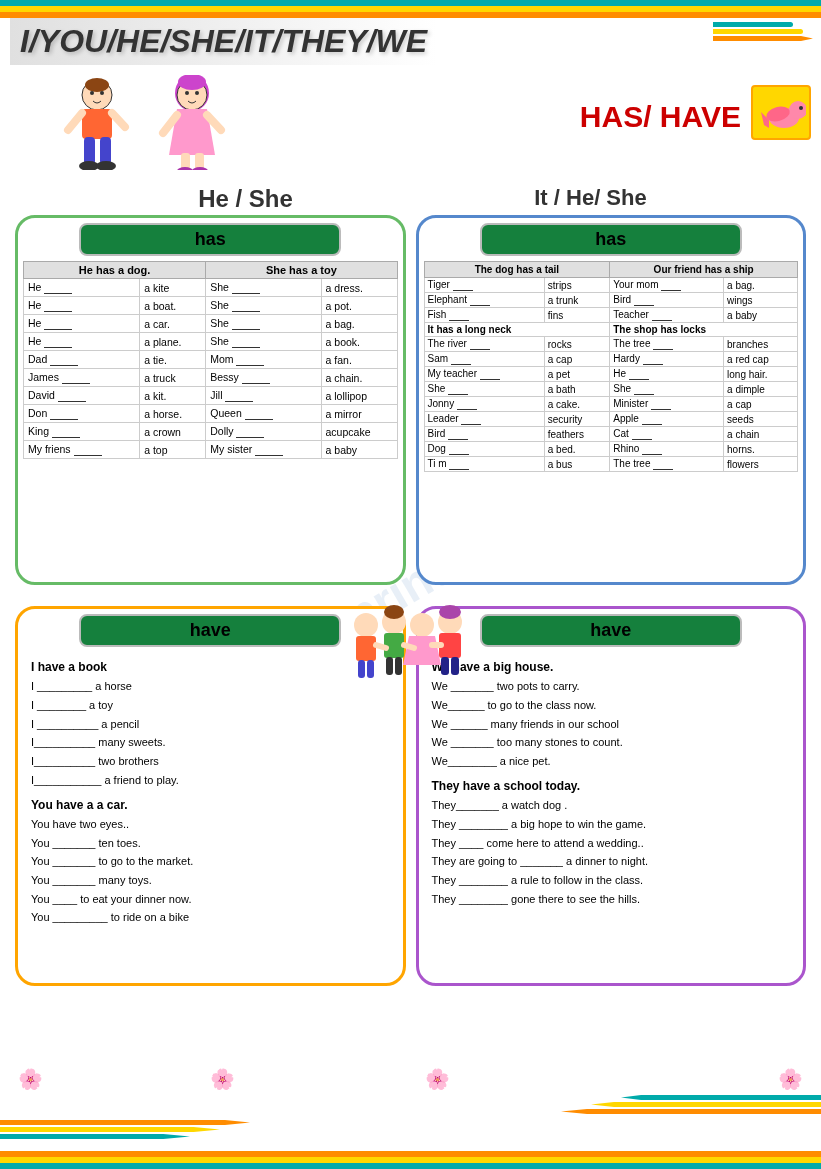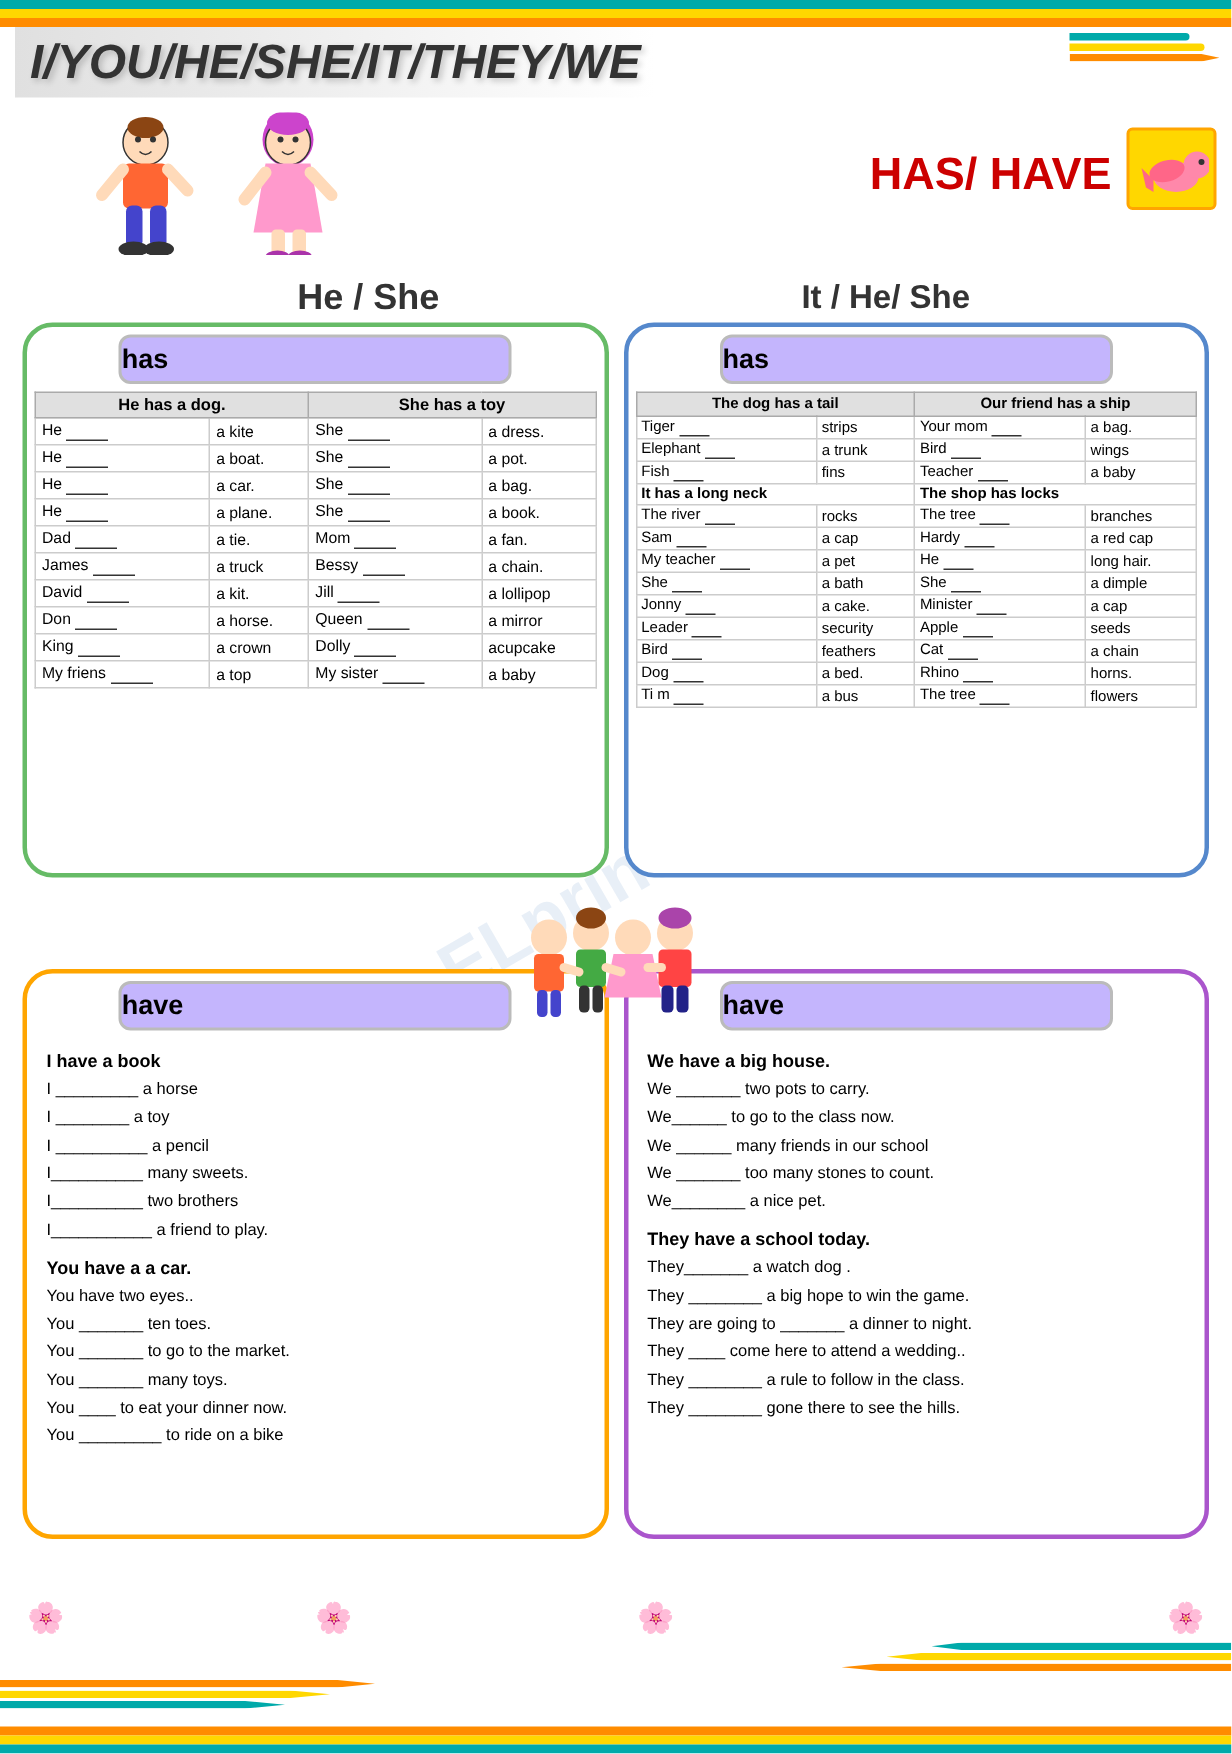--- a/index.html
+++ b/index.html
@@ -73,21 +73,21 @@
       top: 215px;
       left: 15px;
       right: 15px;
       display: flex;
       gap: 10px;
       height: 370px;
     }
 
     .panels-row-bottom {
       position: absolute;
-      top: 646px;
+      top: 606px;
       left: 15px;
       right: 15px;
       display: flex;
       gap: 10px;
       height: 380px;
     }
 
     
     .panel-left-top {
       flex: 1;
@@ -117,24 +117,24 @@
       flex: 1;
       border: 3px solid #AA55CC;
       border-radius: 20px;
       padding: 5px;
       position: relative;
       background: white;
     }
 
     
     .panel-header {
-      background: #c4b5fd;
+      background: #15803d;
       border: 2px solid #BBBBBB;
       border-radius: 8px;
-      text-align: left;
+      text-align: center;
       font-size: 18px;
       font-weight: bold;
       padding: 4px 0;
       margin: 0 auto 5px;
       width: 70%;
     }
 
     
     .has-table {
       width: 100%;
@@ -543,22 +543,22 @@
     <div class="bottom-content">
       <span class="section-title line">We have a big house.</span>
       <span class="line">We _______ two pots to carry.</span>
       <span class="line">We______ to go to the class now.</span>
       <span class="line">We ______ many friends in our school</span>
       <span class="line">We _______ too many stones to count.</span>
       <span class="line">We________ a nice pet.</span>
       <span class="section-title line" style="margin-top:5px;display:block;">They have a school today.</span>
       <span class="line">They_______ a watch dog .</span>
       <span class="line">They ________ a big hope to win the game.</span>
+      <span class="line">They ____ come here to attend a wedding..</span>
       <span class="line">They are going to _______ a dinner to night.</span>
-      <span class="line">They ____ come here to attend a wedding..</span>
       <span class="line">They ________ a rule to follow in the class.</span>
       <span class="line">They ________ gone there to see the hills.</span>
     </div>
   </div>
 
 </div>
 
 <div style="position:absolute;bottom:78px;left:18px;font-size:20px;">🌸</div>
 <div style="position:absolute;bottom:78px;left:210px;font-size:20px;">🌸</div>
 <div style="position:absolute;bottom:78px;left:425px;font-size:20px;">🌸</div>

